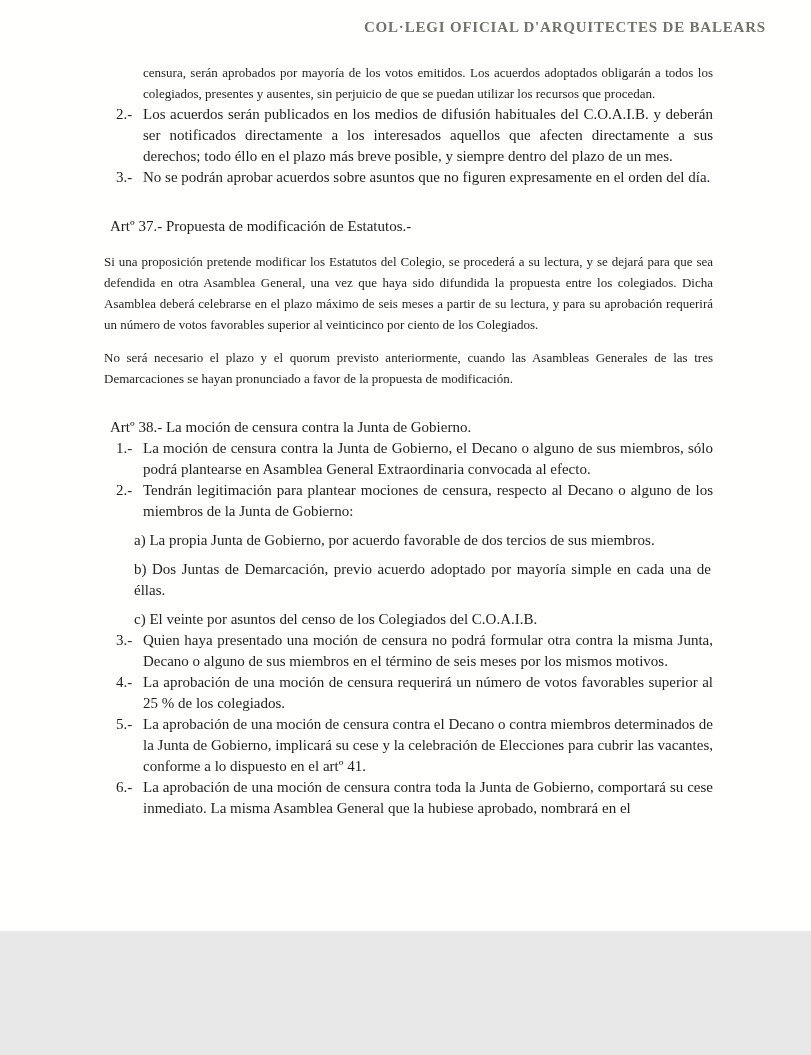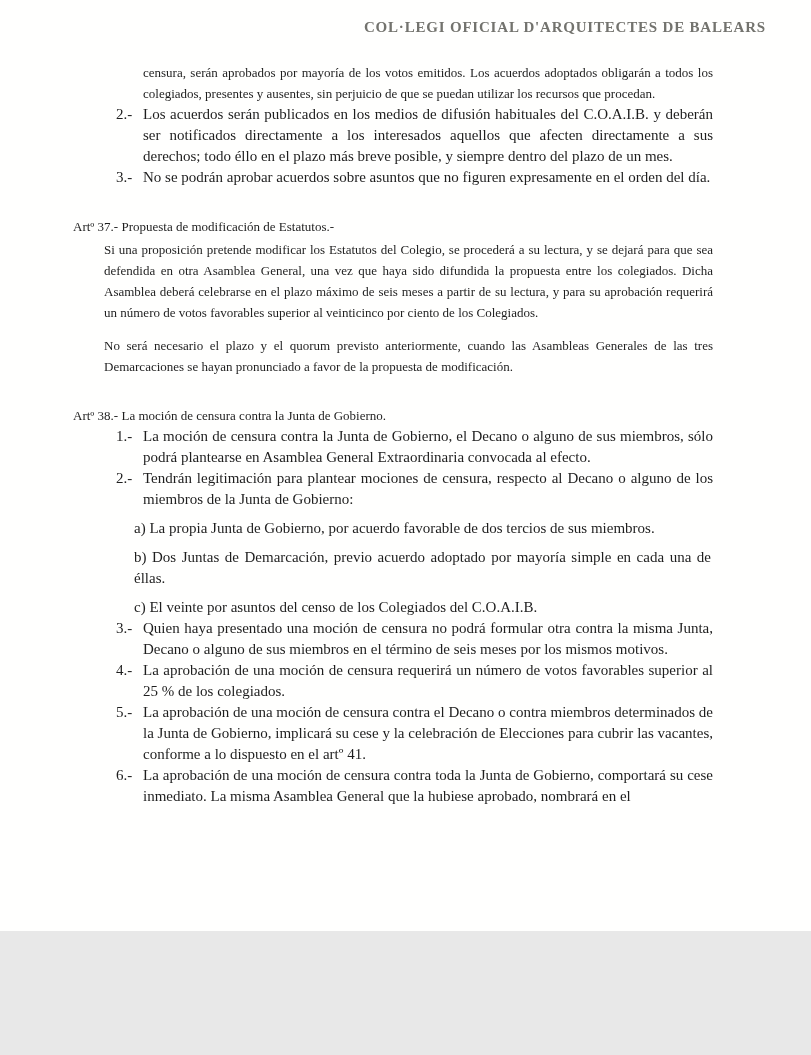--- a/index.html
+++ b/index.html
@@ -39,26 +39,26 @@
     line-height: 21px;
     text-align: justify;
   }
   .para.hang {
     margin-left: 143px;
   }
   .gap12 { margin-top: 12px; }
   .gap14 { margin-top: 14px; }
   .gap2  { margin-top: 2px; }
   .heading {
-    margin: 28px 98px 0 73px;
-    font-size: 13px;
+    margin: 28px 98px 0 110px;
+    font-size: 15px;
     line-height: 21px;
     font-weight: 400;
   }
-  .after-heading { margin-top: 2px; }
+  .after-heading { margin-top: 14px; }
   .num-item {
     display: flex;
     margin: 0 98px 0 116px;
     font-size: 15px;
     line-height: 21px;
   }
   .num-item .num {
     flex: none;
     width: 27px;
   }

